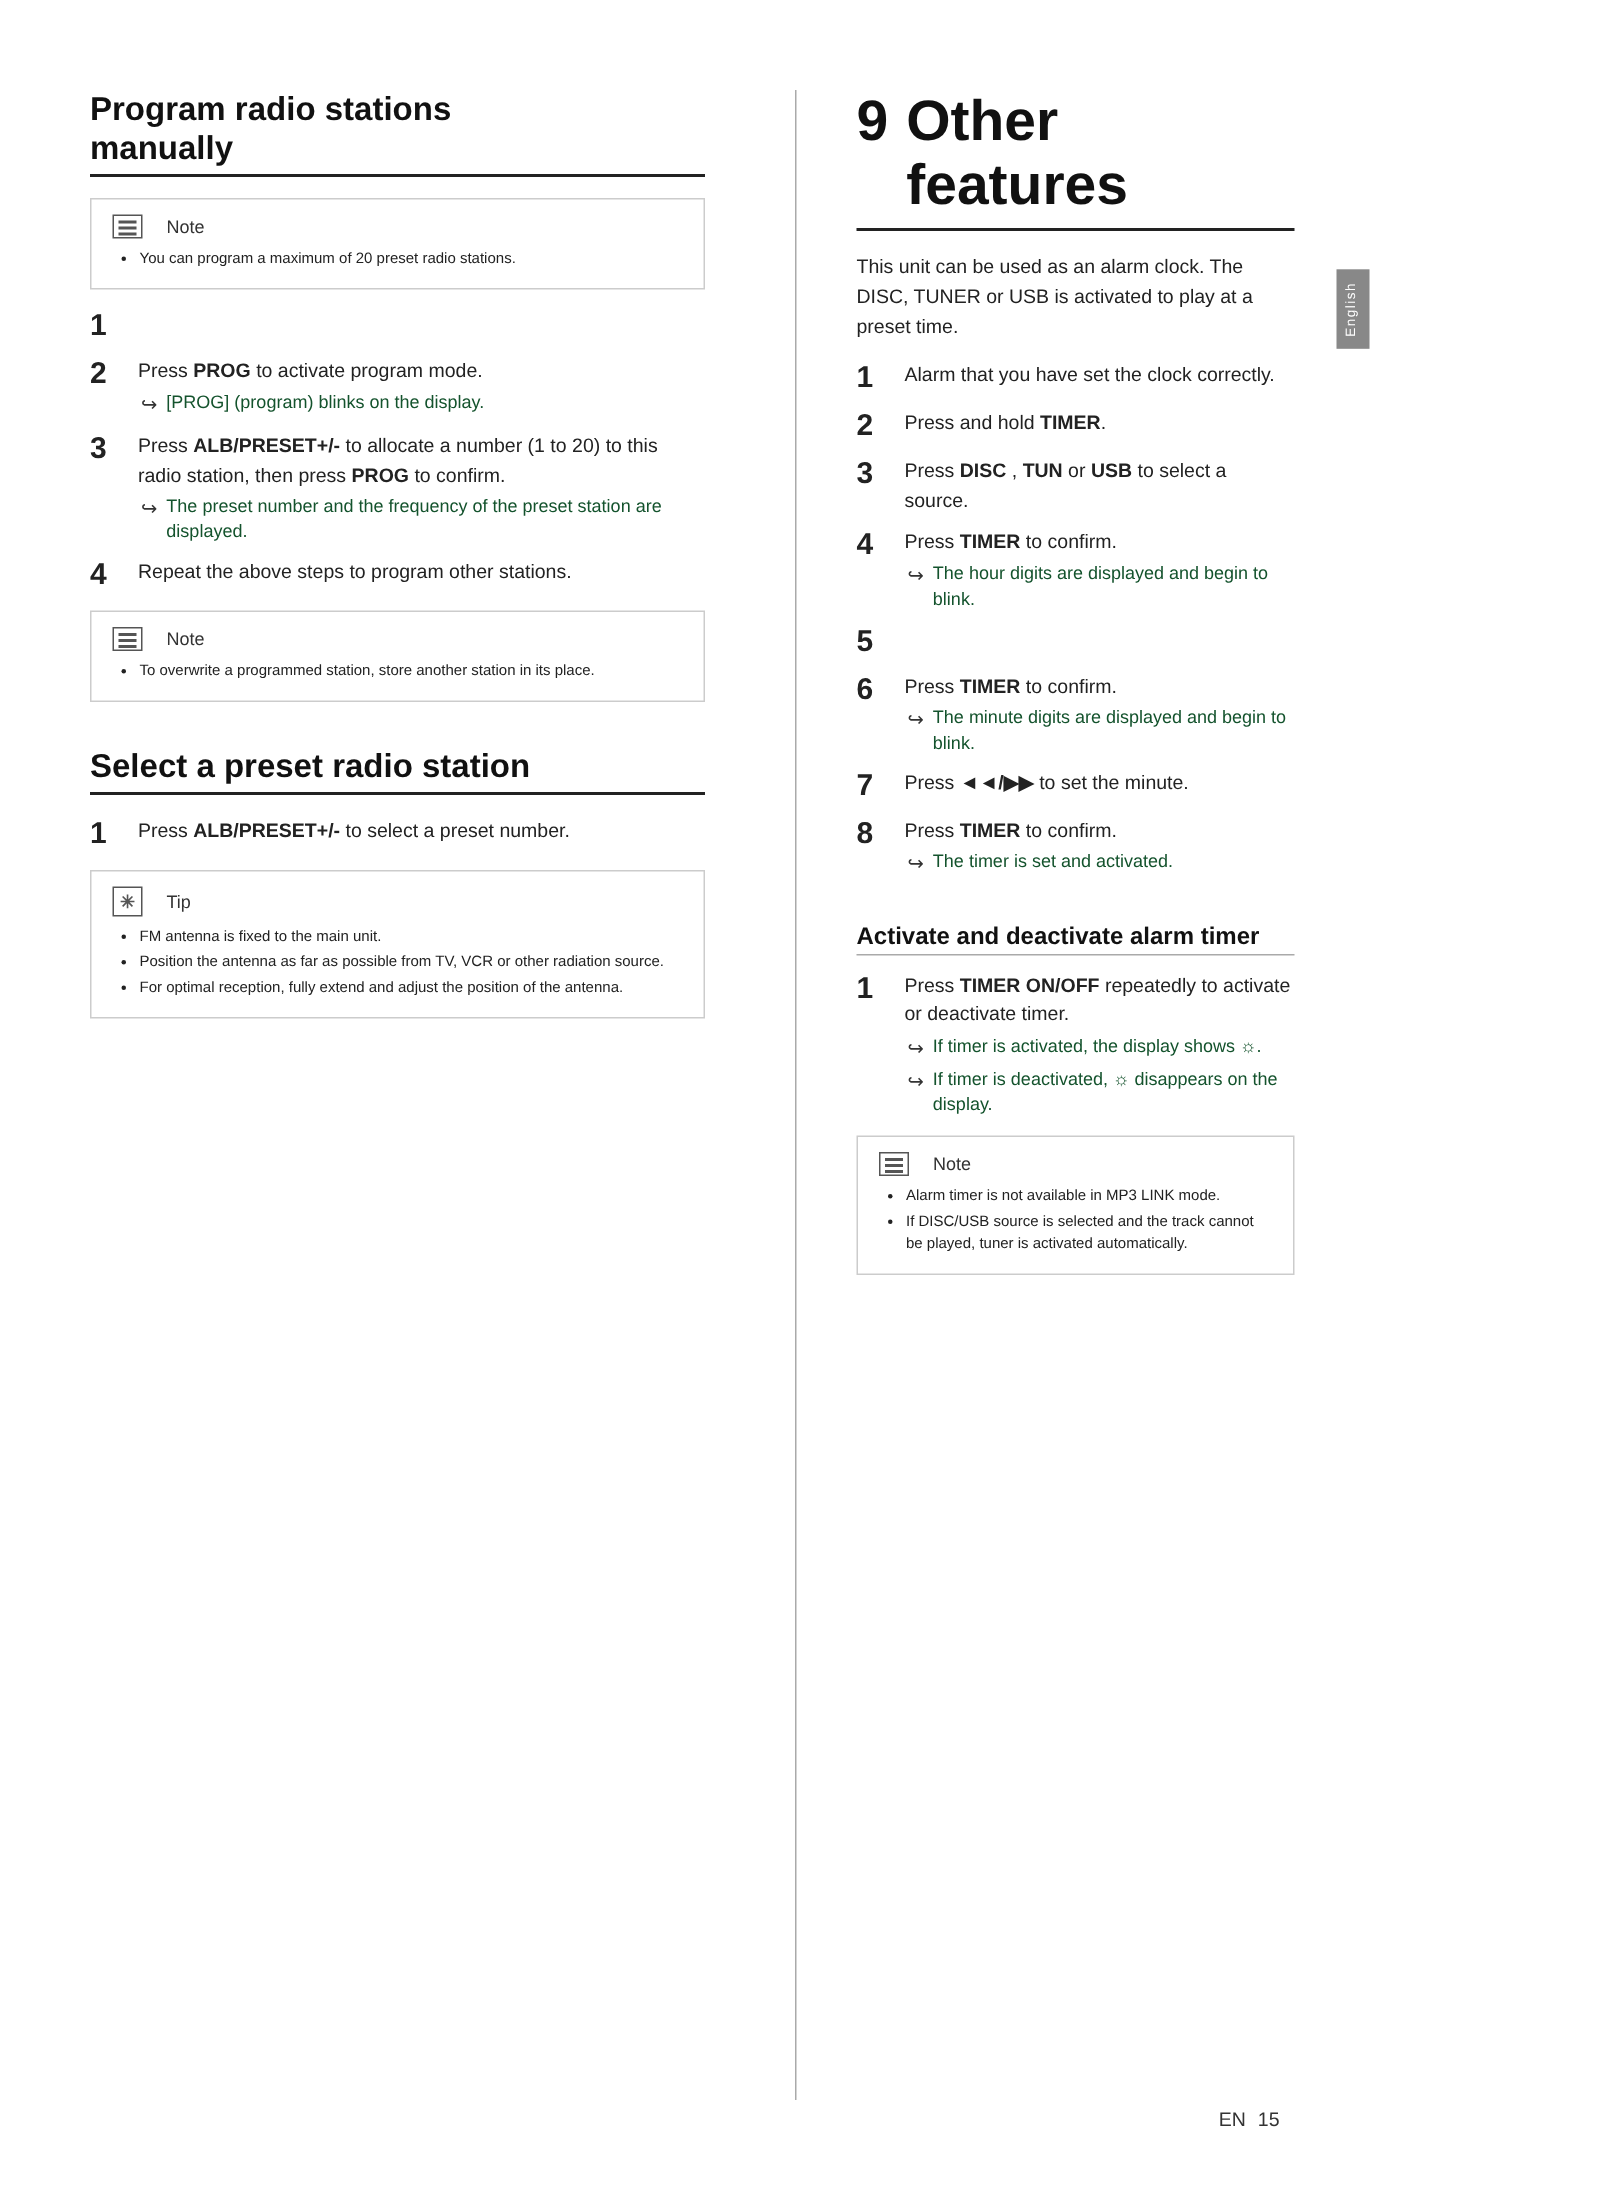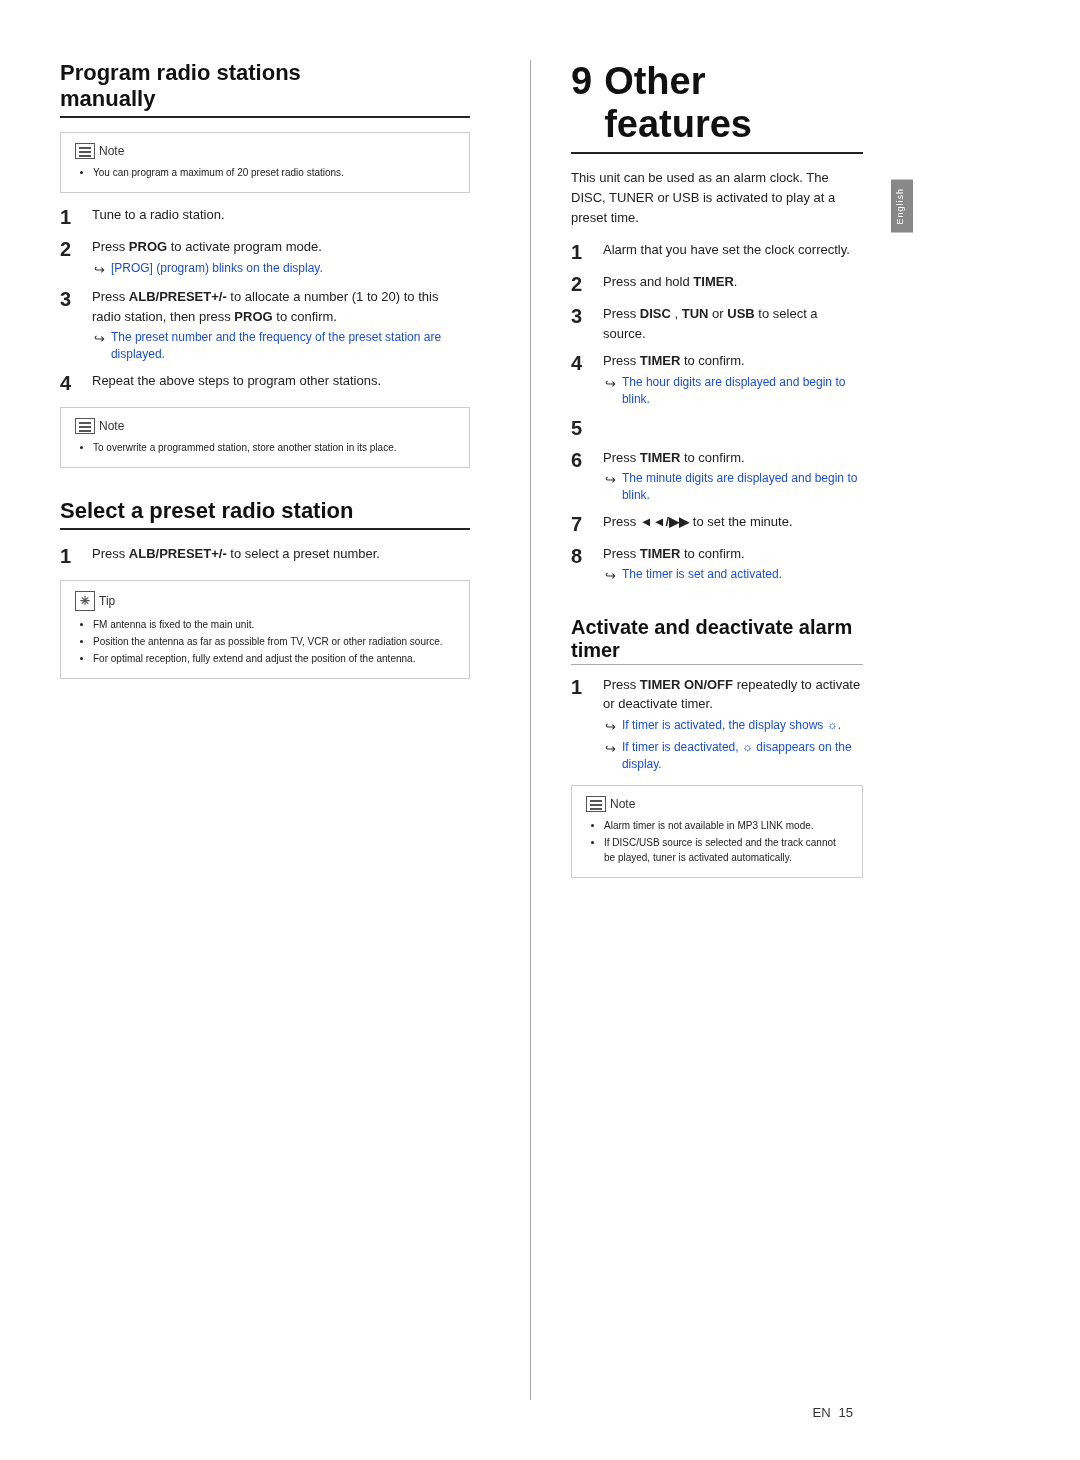--- a/index.html
+++ b/index.html
@@ -89,21 +89,21 @@
     .note-box {
       border: 1px solid #ccc;
       padding: 10px 14px;
       margin: 12px 0;
       background: #fff;
     }
 
     .note-header {
       display: flex;
       align-items: center;
-      gap: 4px;
+      gap: 16px;
       margin-bottom: 6px;
       font-size: 12px;
       color: #333;
     }
 
     .note-icon {
       display: inline-flex;
       align-items: center;
       justify-content: center;
       width: 20px;
@@ -186,27 +186,27 @@
     }
 
     .arrow-char {
       font-size: 13px;
       color: #333;
       flex-shrink: 0;
     }
 
     .arrow-text {
       font-size: 12px;
-      color: #1d4ed8;
+      color: #14532d;
       line-height: 1.4;
     }
 
     
     .sub-section-title {
-      font-size: 20px;
+      font-size: 16px;
       font-weight: bold;
       color: #111;
       margin-top: 18px;
       margin-bottom: 10px;
       padding-bottom: 2px;
       border-bottom: 1px solid #aaa;
     }
 
     
     .intro-para {
@@ -265,21 +265,20 @@
           </div>
           <ul>
             <li>You can program a maximum of 20 preset radio stations.</li>
           </ul>
         </div>
 
         <div class="steps">
 
           <div class="step">
             <span class="step-num">1</span>
-            <div class="step-content">Tune to a radio station.</div>
           </div>
 
           <div class="step">
             <span class="step-num">2</span>
             <div class="step-content">
               Press <strong>PROG</strong> to activate program mode.
               <div class="arrow-sub">
                 <span class="arrow-char">↪</span>
                 <span class="arrow-text">[PROG] (program) blinks on the display.</span>
               </div>

